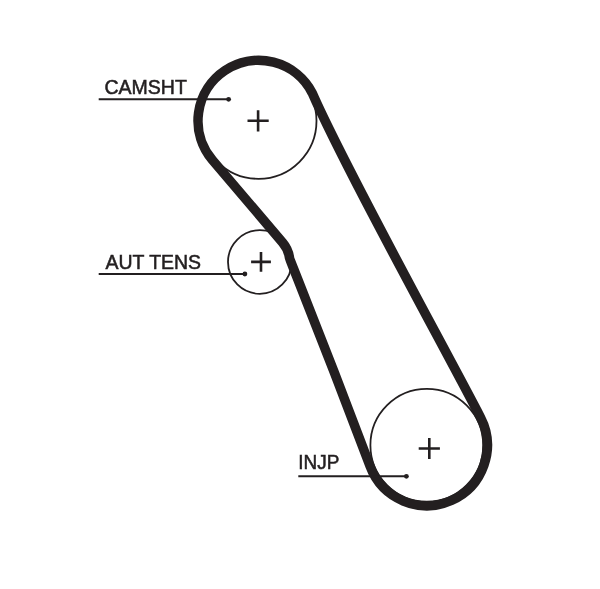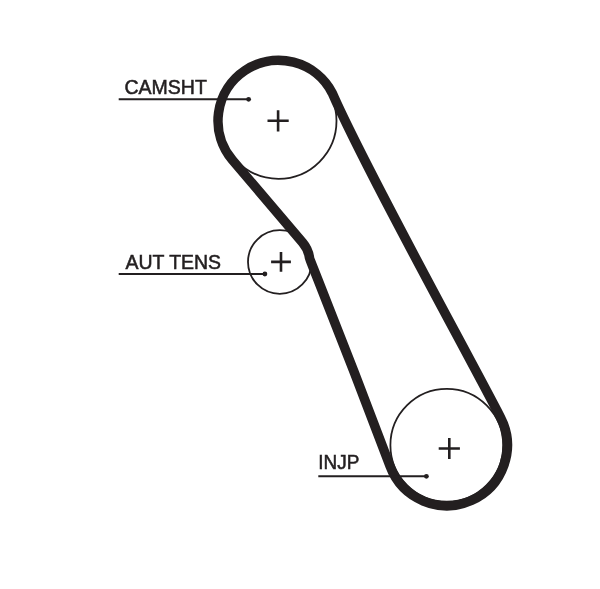--- a/index.html
+++ b/index.html
@@ -1,16 +1,16 @@
 <!DOCTYPE html>
 <html><head>
 <meta charset="utf-8">
 <style>
   html,body{margin:0;padding:0;background:#ffffff;}
-  #wrap{width:504px;height:589px;position:relative;background:#ffffff;overflow:hidden;margin-left:20px;}
+  #wrap{width:504px;height:589px;position:relative;background:#ffffff;overflow:hidden;}
   svg{display:block;}
 </style>
 </head>
 <body>
 <div id="wrap">
 <svg width="600" height="589" viewBox="0 0 600 589">
   <rect x="0" y="0" width="600" height="589" fill="#ffffff"></rect>
 
   <g fill="none" stroke="#231f20" stroke-width="1.8">
     <circle cx="258.5" cy="120.8" r="58"></circle>

